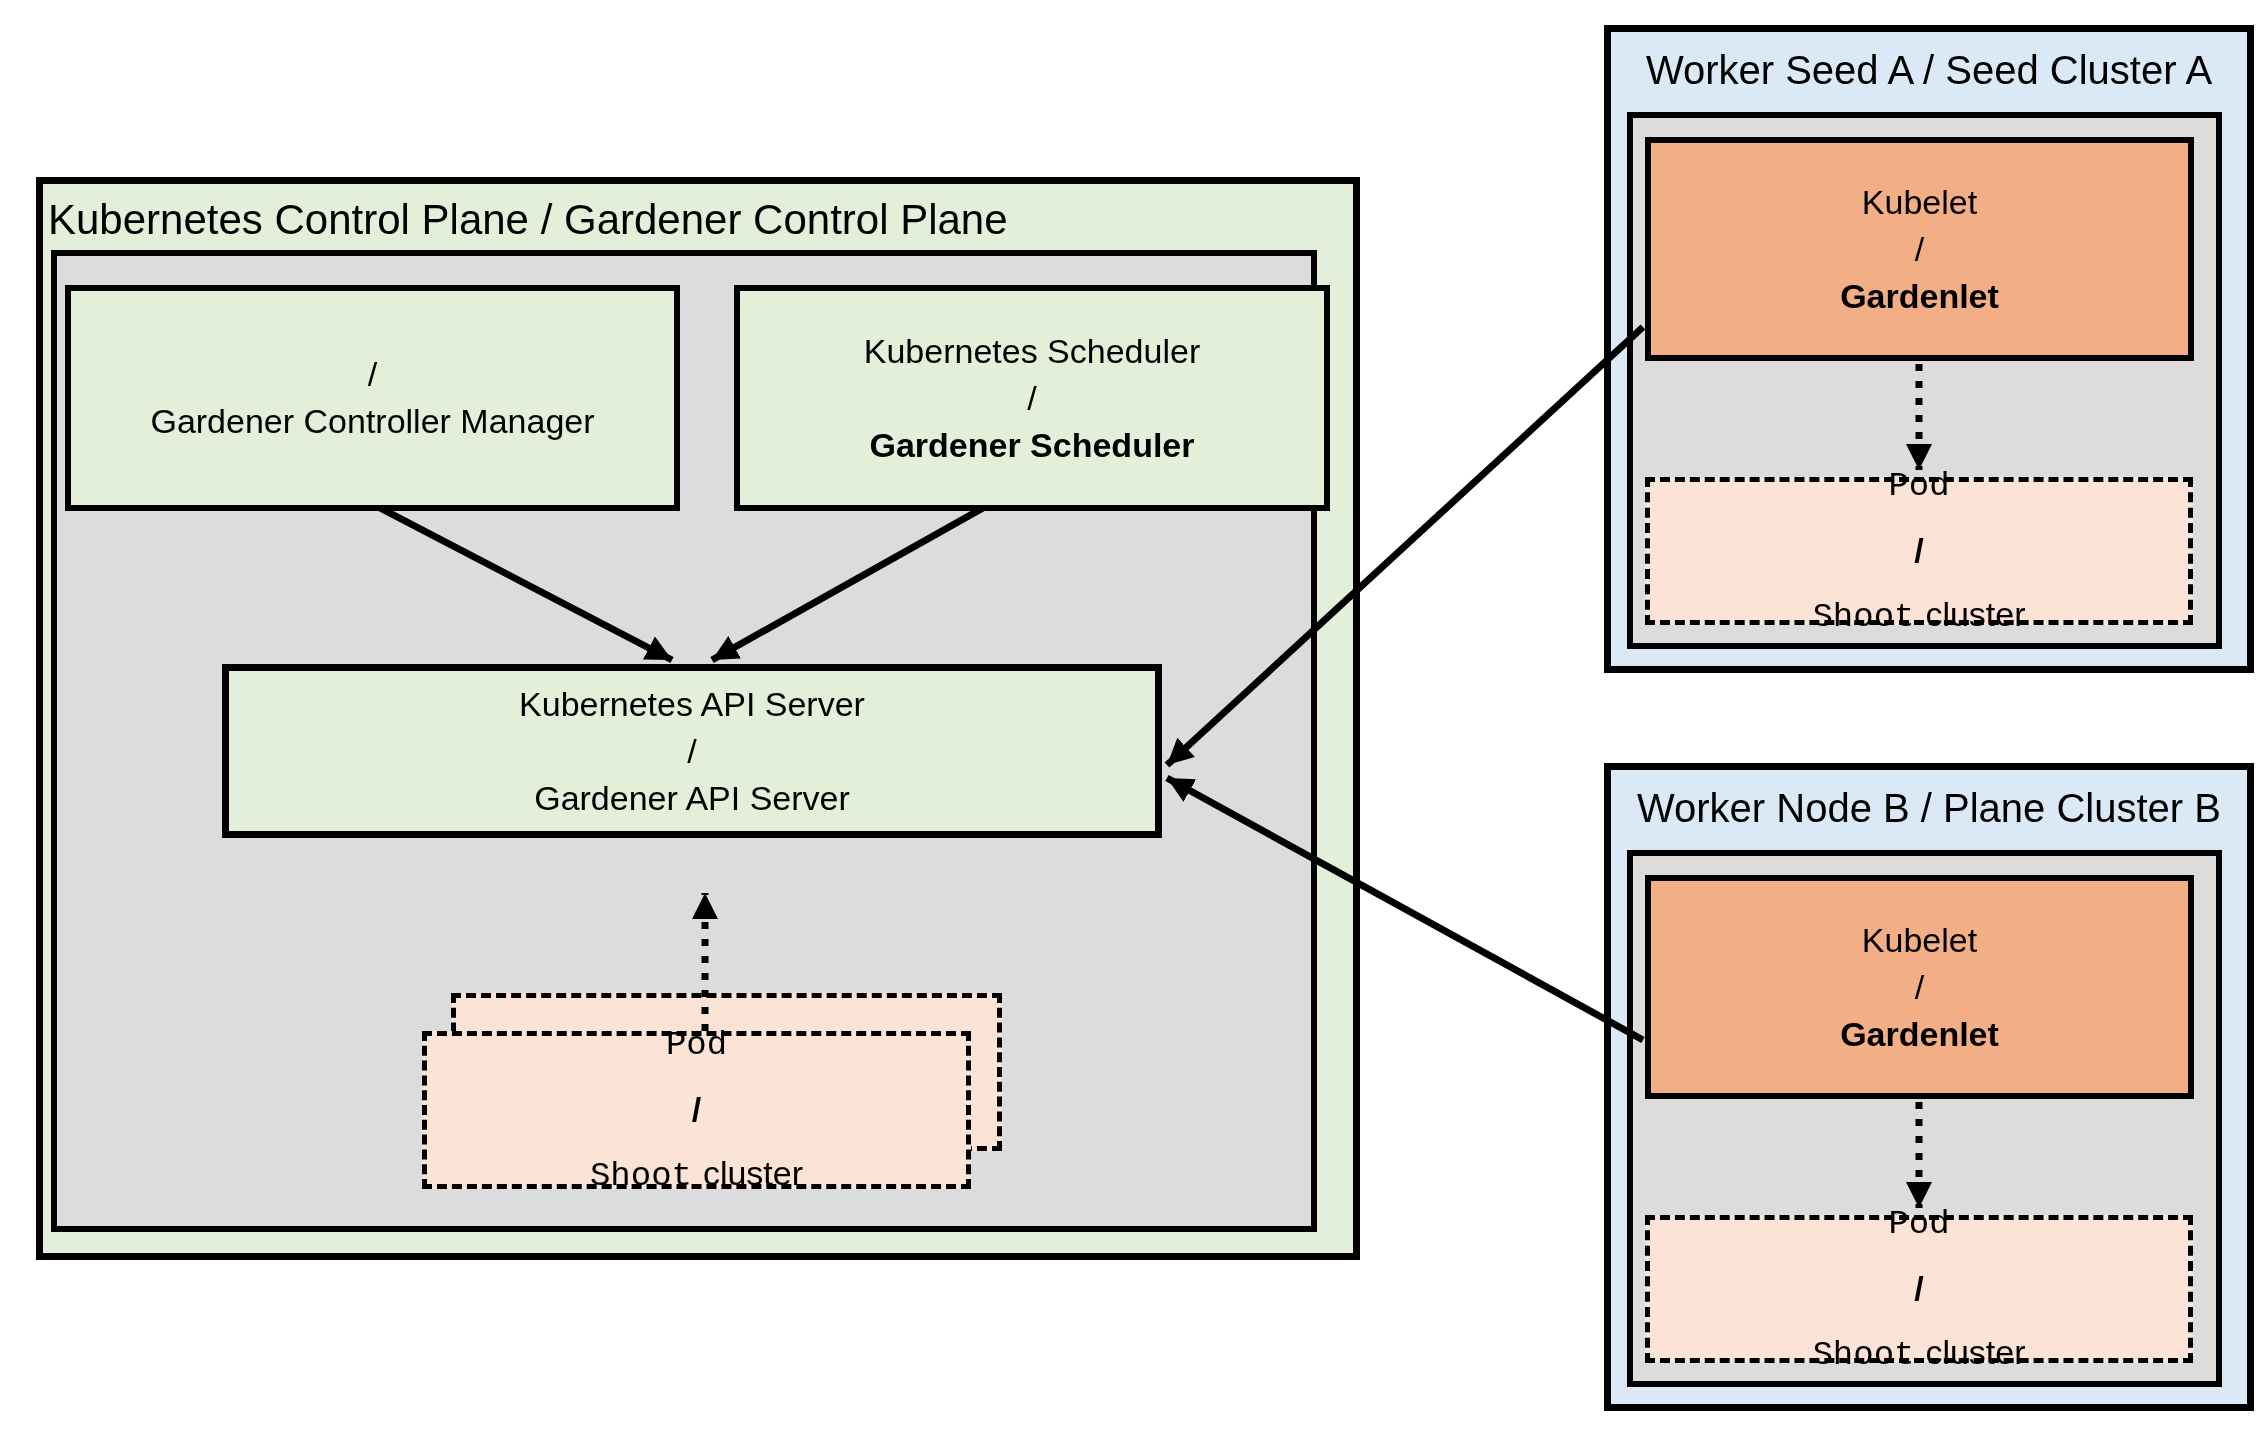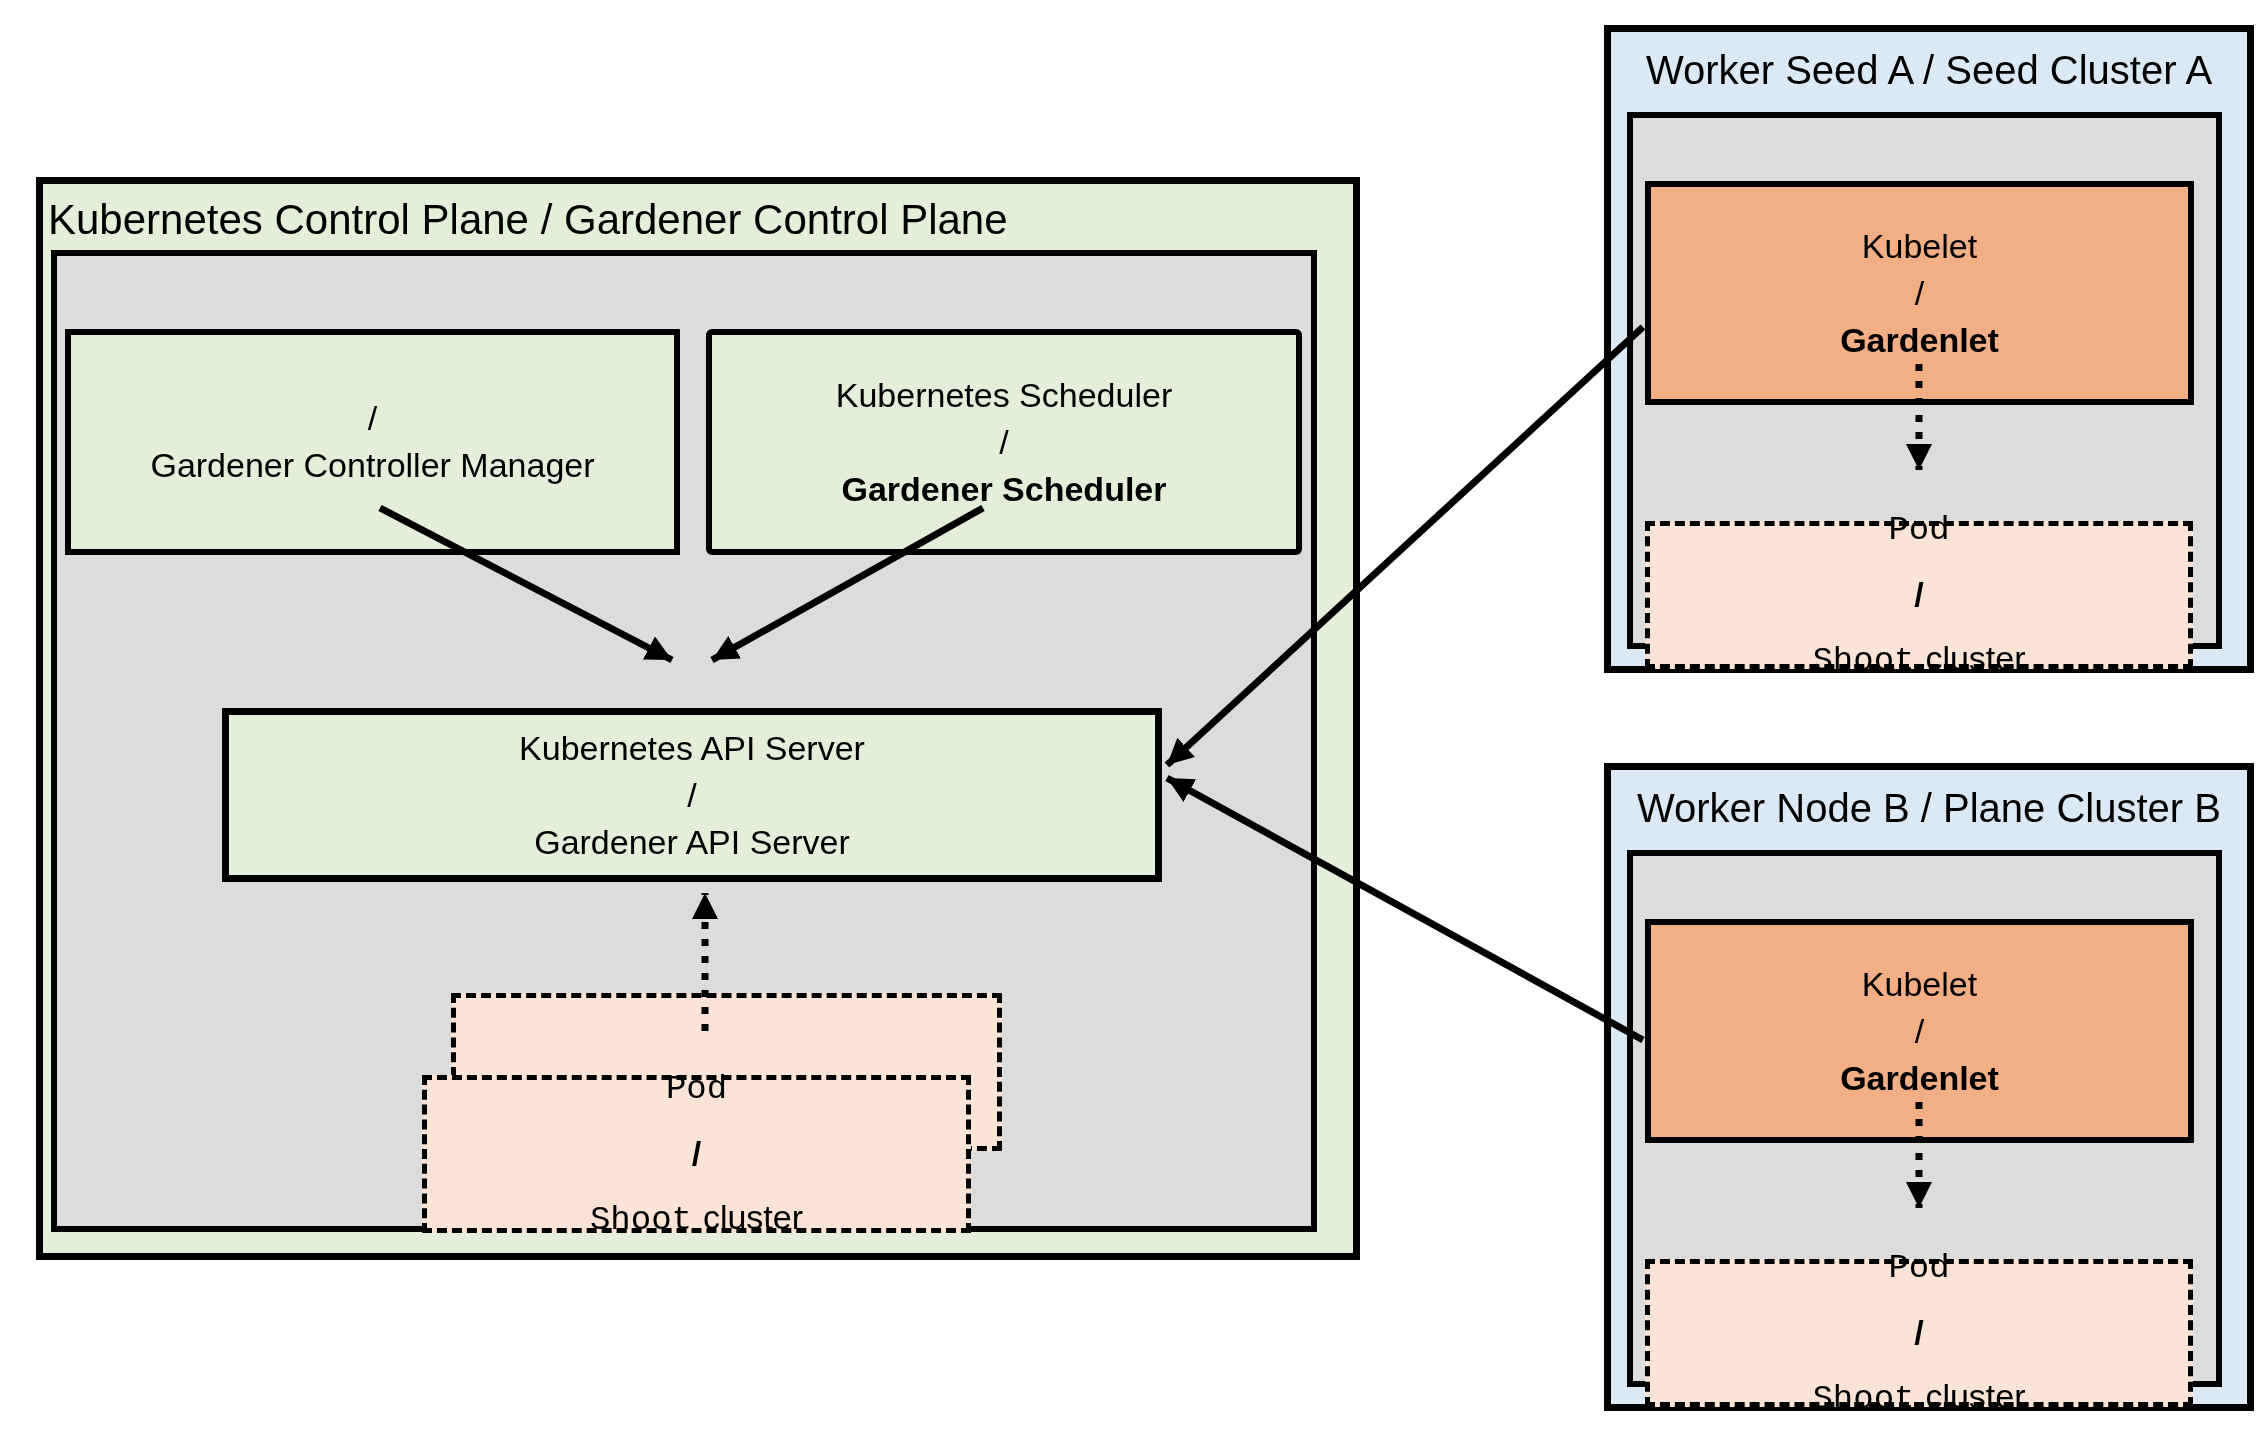--- a/index.html
+++ b/index.html
@@ -11,21 +11,21 @@
   .fill-green{background:var(--green);}
   .fill-gray{background:var(--gray);}
   .fill-blue{background:var(--blue);}
   .fill-orange{background:var(--orange);}
   .fill-peach{background:var(--peach);}
   .b7{border:7px solid var(--line);}
   .b6{border:6px solid var(--line);}
   .dash5{border:5px dashed var(--line);}
   .lines{
     display:flex;flex-direction:column;align-items:center;justify-content:center;
-    text-align:center;font-size:34px;line-height:47px;margin-top:44px;
+    text-align:center;font-size:34px;line-height:47px;
   }
   .pod-lines{font-size:34px;line-height:44px;gap:20px;}
   .mono{font-family:"Liberation Mono","DejaVu Sans Mono",monospace;}
   .bold{font-weight:700;}
   .sep-bold{font-weight:700;}
   .cp-title{
     font-size:42px;line-height:60px;white-space:nowrap;
   }
   .worker-title{
     font-size:40px;line-height:52px;text-align:center;white-space:nowrap;
@@ -45,21 +45,21 @@
 
   <div class="abs cp-title" style="left:48px;top:190px;width:1290px;height:60px;">Kubernetes Control Plane / Gardener Control Plane</div>
 
   <div class="abs fill-gray b6" style="left:51px;top:250px;width:1266px;height:982px;"></div>
 
   <div class="abs fill-green b6 lines" style="left:65px;top:285px;width:615px;height:226px;">
     <span>/</span>
     <span>Gardener Controller Manager</span>
   </div>
 
-  <div class="abs fill-green b6 lines" style="left:706px;top:285px;width:596px;height:226px;border-radius:6px;">
+  <div class="abs fill-green b6 lines" style="left:734px;top:285px;width:596px;height:226px;">
     <span>Kubernetes Scheduler</span>
     <span>/</span>
     <span class="bold">Gardener Scheduler</span>
   </div>
 
   <div class="abs fill-green b7 lines" style="left:222px;top:664px;width:940px;height:174px;">
     <span>Kubernetes API Server</span>
     <span>/</span>
     <span>Gardener API Server</span>
   </div>

